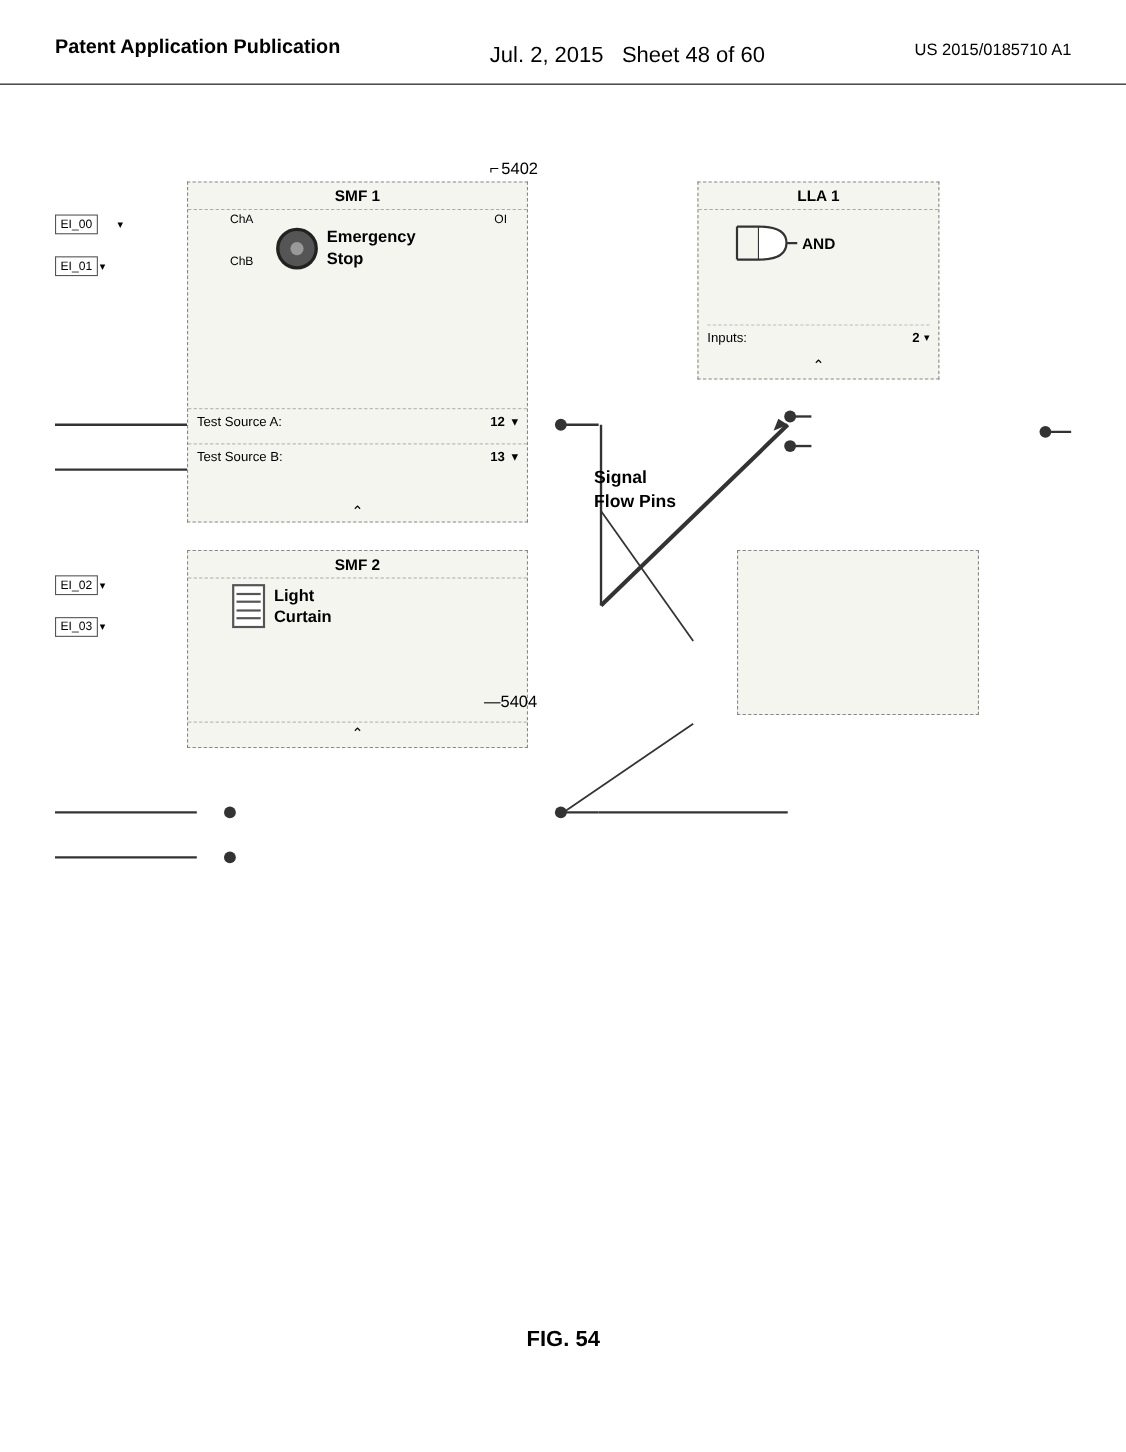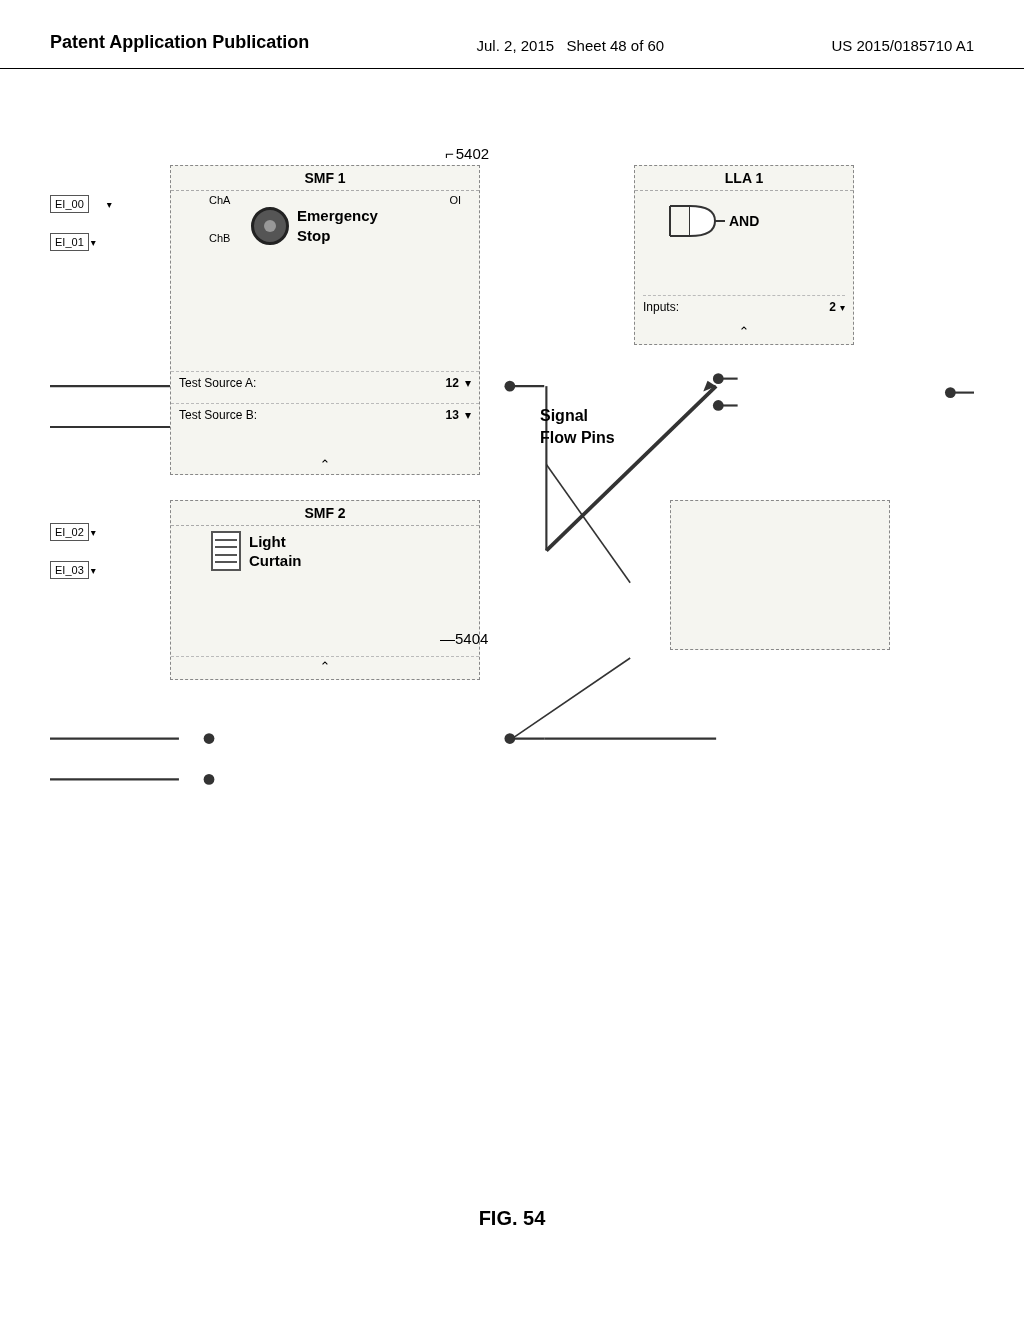--- a/index.html
+++ b/index.html
@@ -19,21 +19,21 @@
       align-items: flex-start;
       padding: 30px 50px 10px 50px;
       border-bottom: 1px solid #000;
     }
     .header-left {
       font-size: 18px;
       font-weight: bold;
       line-height: 1.4;
     }
     .header-center {
-      font-size: 15px;
+      font-size: 20px;
       text-align: center;
       line-height: 1.6;
       padding-top: 4px;
     }
     .header-right {
       font-size: 15px;
       text-align: right;
       line-height: 1.6;
       padding-top: 4px;
     }
@@ -173,21 +173,21 @@
       left: 620px;
       width: 220px;
       height: 150px;
       border: 1.5px dashed #888;
       background: #f5f5f0;
     }
 
     
     .signal-flow-label {
       position: absolute;
-      top: 265px;
+      top: 284px;
       left: 490px;
       font-size: 16px;
       font-weight: bold;
       line-height: 1.4;
     }
 
     
     .arrow-svg {
       position: absolute;
       top: 0;

